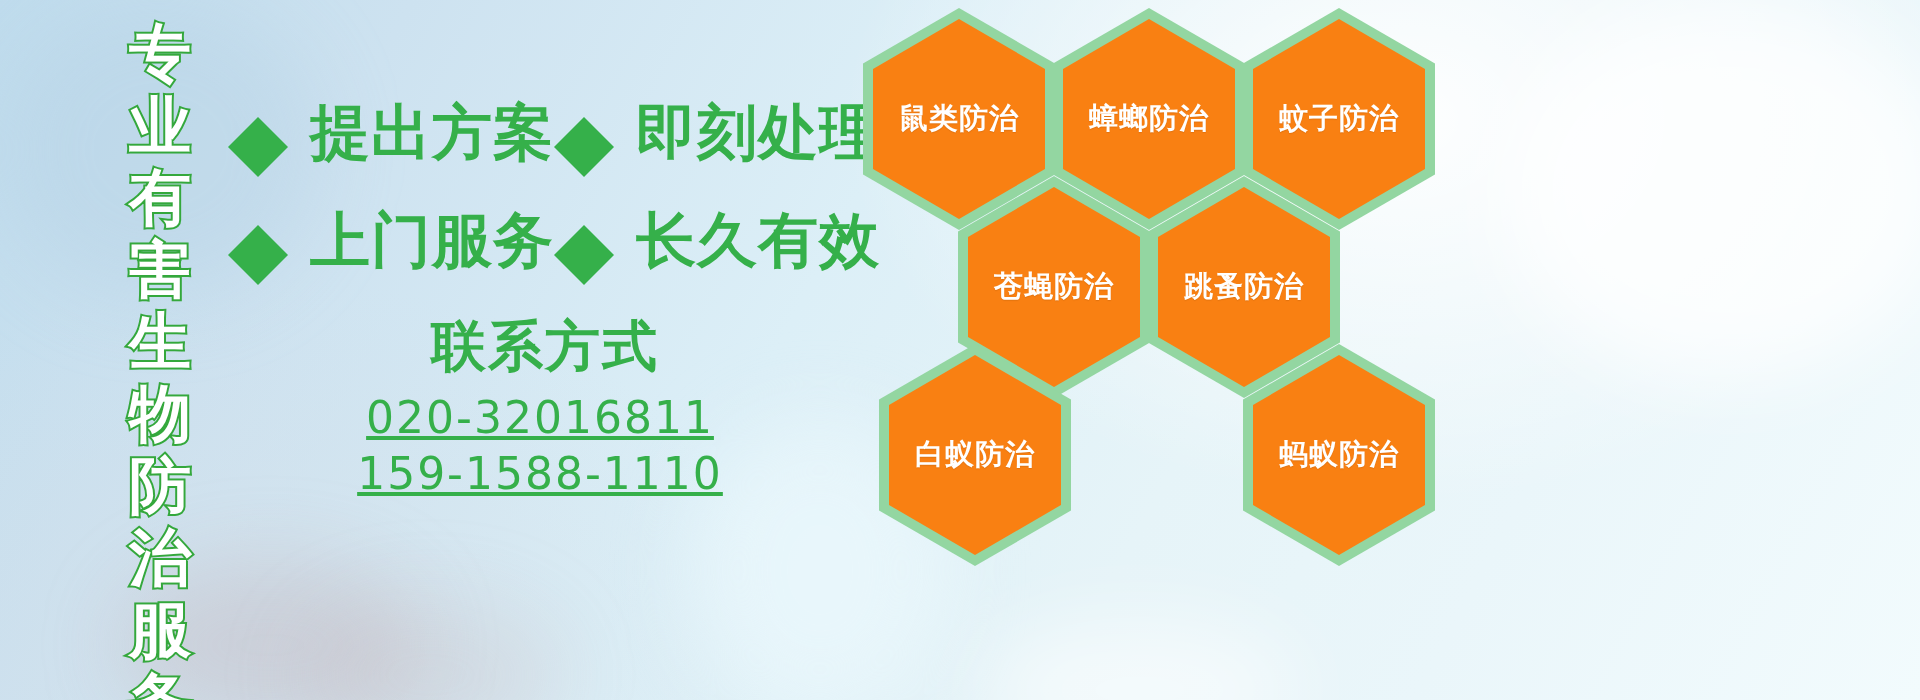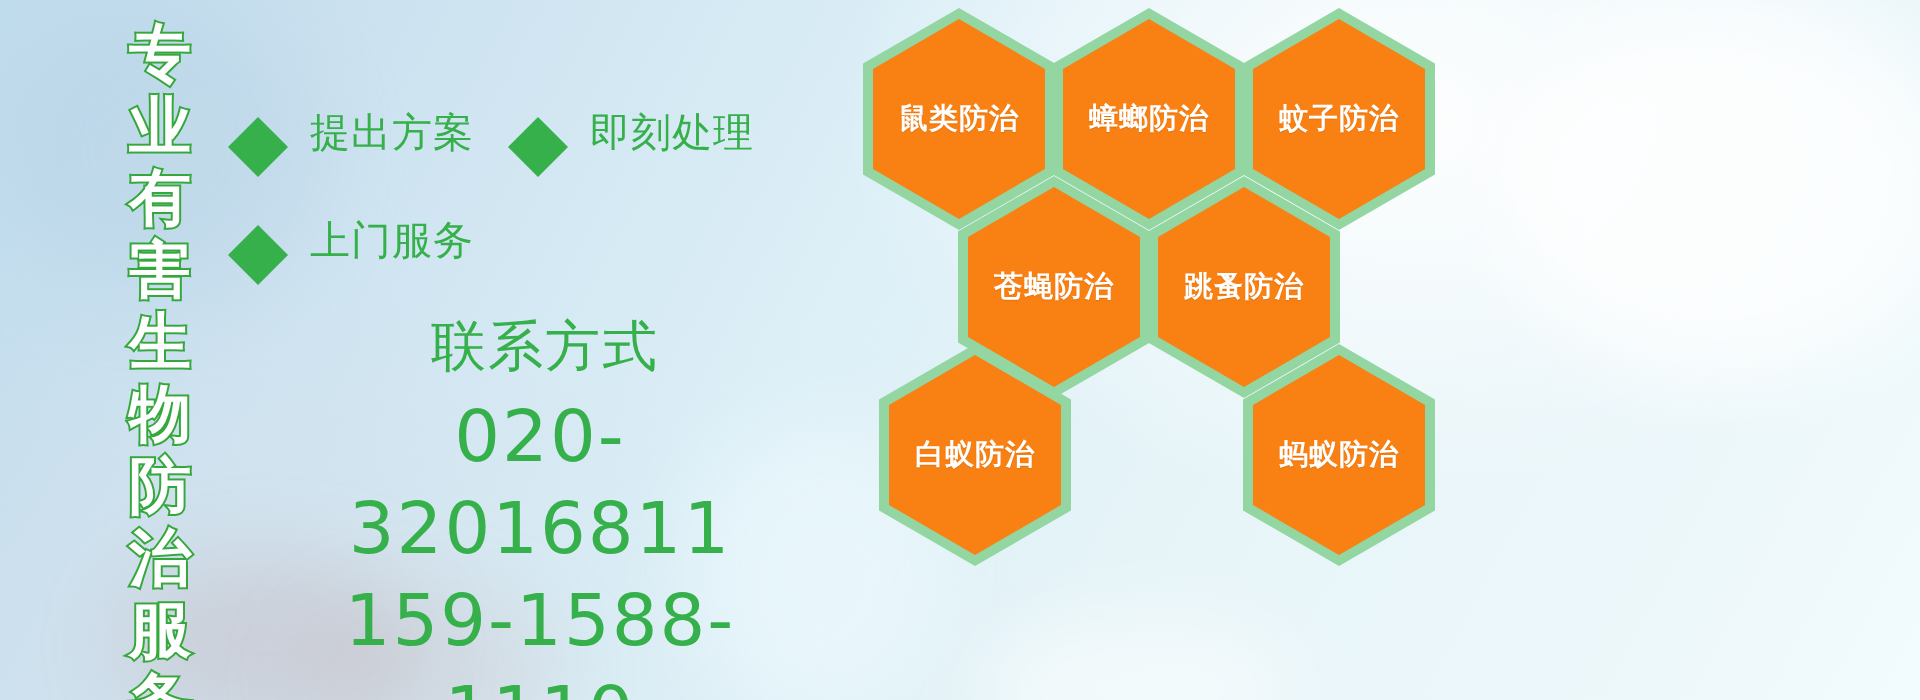--- a/index.html
+++ b/index.html
@@ -89,53 +89,54 @@
   .diamond-icon::after {
     content: "";
     position: absolute;
     left: -30px;
     top: 30px;
     width: 0; height: 0;
     border: 30px solid transparent;
     border-top-color: #35b04a;
   }
   .feature-label {
-    font-size: 40px;
-    font-weight: normal;
+    font-size: 60px;
+    font-weight: bold;
     color: #35b04a;
     line-height: 1;
     white-space: nowrap;
     letter-spacing: 1px;
   }
   .feature-gap { width: 34px; }
 
   
   #contact {
     position: absolute;
     left: 300px;
     top: 318px;
     width: 480px;
     text-align: center;
   }
   #contact-title {
     font-size: 55px;
-    font-weight: normal;
+    font-weight: bold;
     color: #35b04a;
     line-height: 1.05;
     letter-spacing: 2px;
     margin-bottom: 14px;
     padding-left: 10px;
   }
   .contact-phone {
-    font-size: 72px;
+    font-size: 44px;
     color: #35b04a;
     line-height: 1.28;
     letter-spacing: 2px;
     font-weight: normal;
     font-family: "DejaVu Sans", "Liberation Sans", sans-serif;
+    text-decoration: underline;
   }
 
   
   #hex-grid {
     position: absolute;
     left: 855px;
     top: 0px;
     width: 620px;
     height: 700px;
   }
@@ -208,20 +209,24 @@
         <span class="feature-label">即刻处理</span>
       </div>
     </div>
 
     <div class="feature-row">
       <div class="feature-item">
         <span class="diamond-icon"></span>
         <span class="feature-label">上门服务</span>
       </div>
       <span class="feature-gap"></span>
+      <div class="feature-item">
+        <span class="diamond-icon"></span>
+        <span class="feature-label">长久有效</span>
+      </div>
     </div>
 
   </div>
 
   <div id="contact">
     <div id="contact-title">联系方式</div>
     <div class="contact-phone">020-32016811</div>
     <div class="contact-phone">159-1588-1110</div>
   </div>
 

